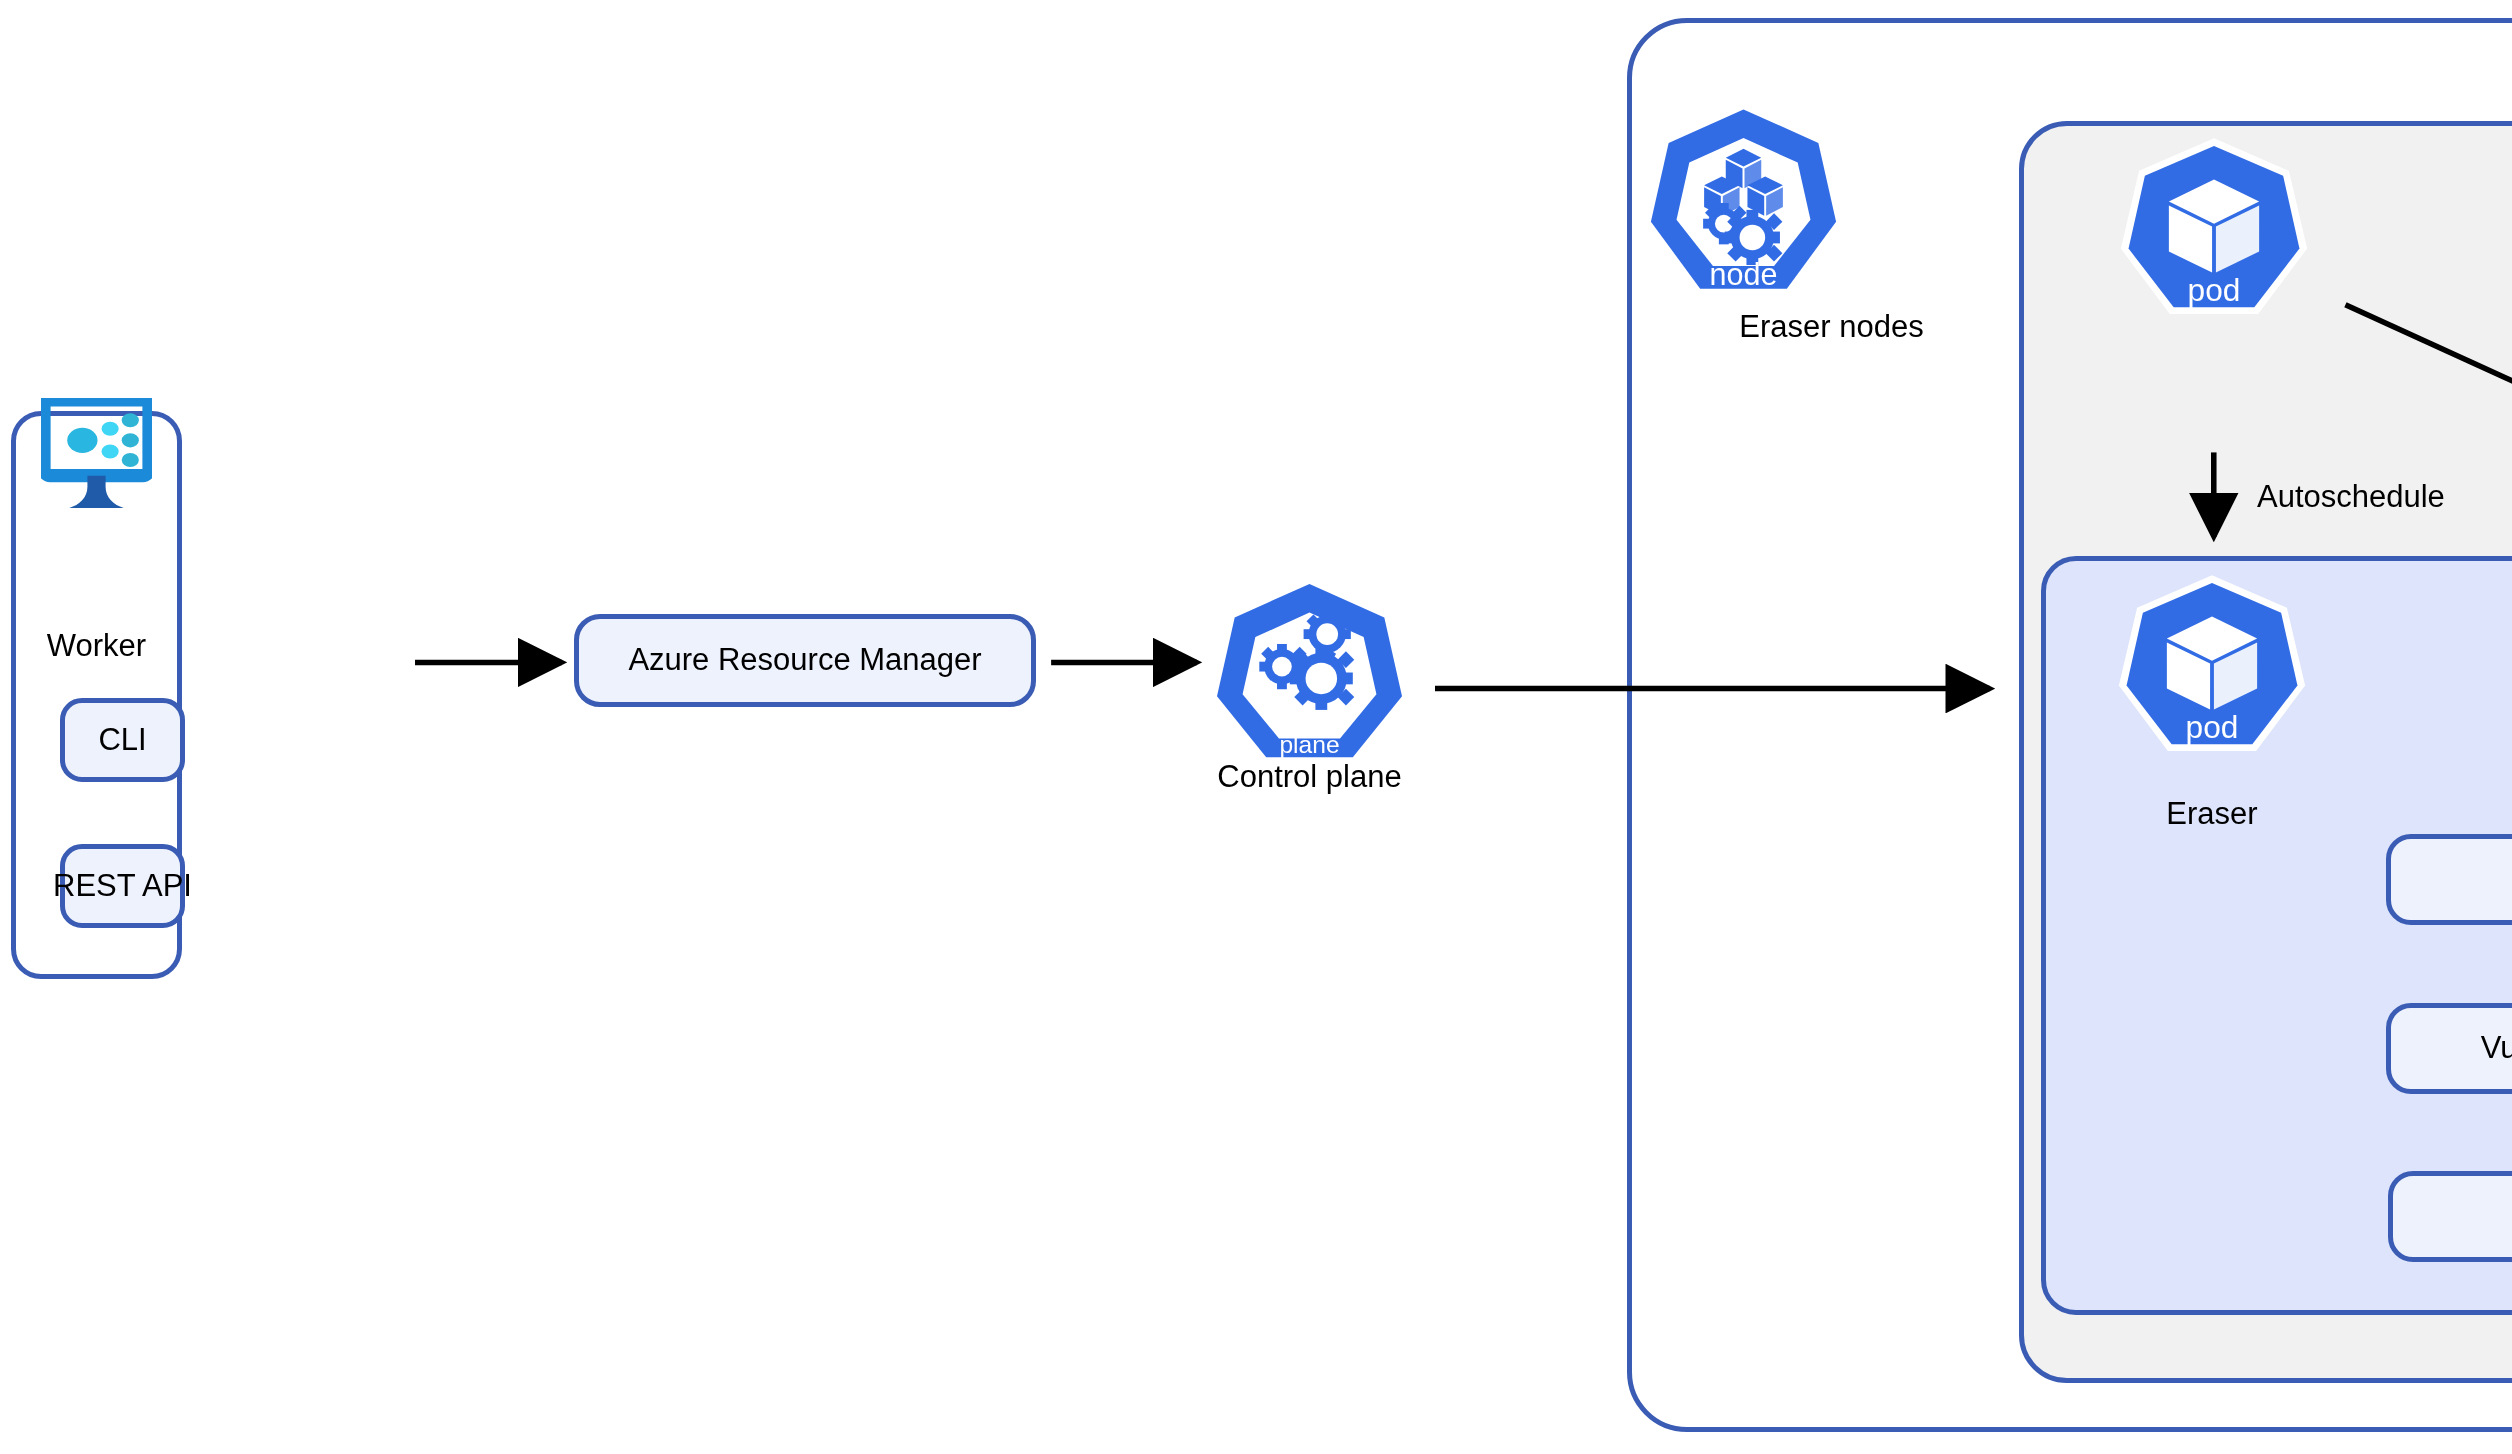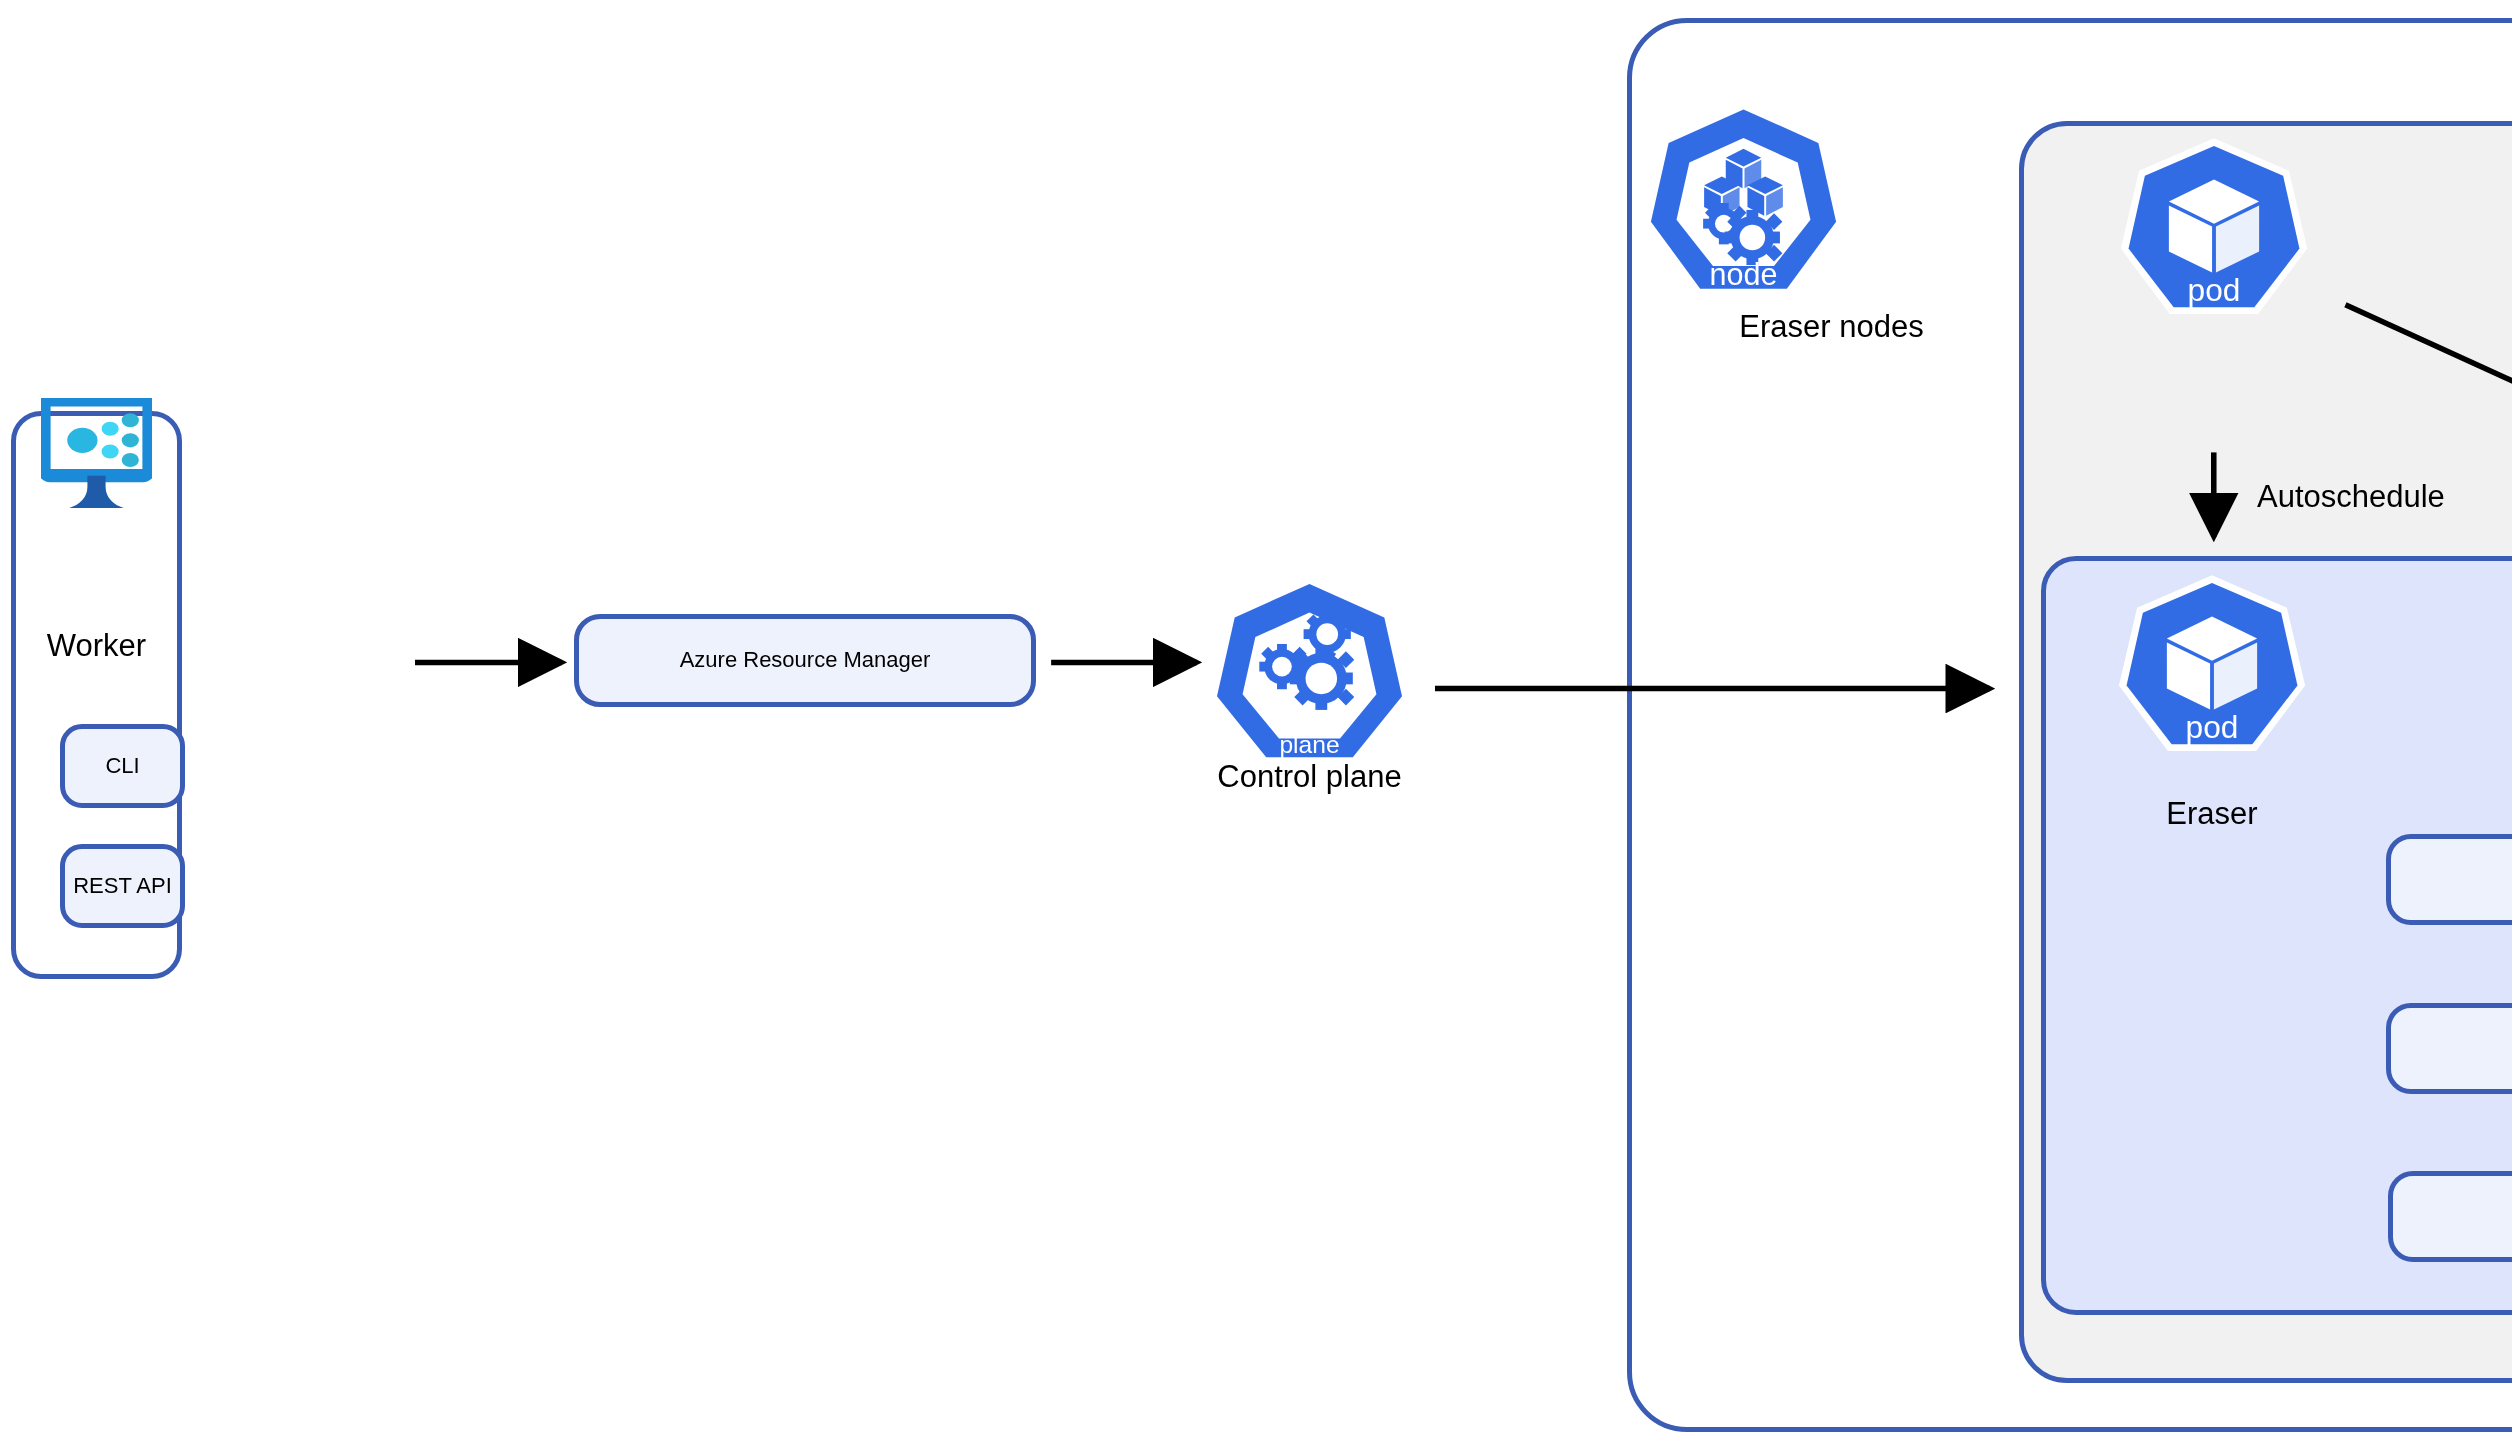--- a/index.html
+++ b/index.html
@@ -14,21 +14,21 @@
   
   .rbox{
     position:absolute;
     border:5.5px solid #3a5cb4;
     border-radius:27px;
     box-sizing:border-box;
     background:#eef2fc;
     display:flex;align-items:center;justify-content:center;
     color:#000;
   }
-  .rbox .lbl{font-size:22px;line-height:1.1;white-space:nowrap;}
+  .rbox .lbl{font-size:31px;line-height:1.1;white-space:nowrap;}
 
   
   .outer-cluster{
     position:absolute;
     border:5.5px solid #3a5cb4;
     border-radius:60px;
     box-sizing:border-box;
     background:#ffffff;
   }
   .gray-panel{
@@ -84,21 +84,21 @@
       <ellipse cx="137" cy="61" rx="17" ry="14" fill="#3fd6f5"></ellipse>
       <ellipse cx="137" cy="106" rx="17" ry="14" fill="#3fd6f5"></ellipse>
       <ellipse cx="177" cy="44" rx="17" ry="14" fill="#2fb4d6"></ellipse>
       <ellipse cx="177" cy="84" rx="17" ry="14" fill="#2fb4d6"></ellipse>
       <ellipse cx="177" cy="123" rx="17" ry="14" fill="#2fb4d6"></ellipse>
     </svg>
   </div>
 
   <div class="caption" style="left:11px;top:629px;width:171px;">Worker</div>
 
-  <div class="rbox" style="left:60px;top:724px;width:125px;height:84px;border-radius:22px;">
+  <div class="rbox" style="left:60px;top:698px;width:125px;height:84px;border-radius:22px;">
     <span class="lbl">CLI</span>
   </div>
 
   <div class="rbox" style="left:60px;top:844px;width:125px;height:84px;border-radius:22px;">
     <span class="lbl">REST API</span>
   </div>
 
   <div class="rbox" style="left:574px;top:614px;width:462px;height:93px;border-radius:26px;">
     <span class="lbl">Azure Resource Manager</span>
   </div>

